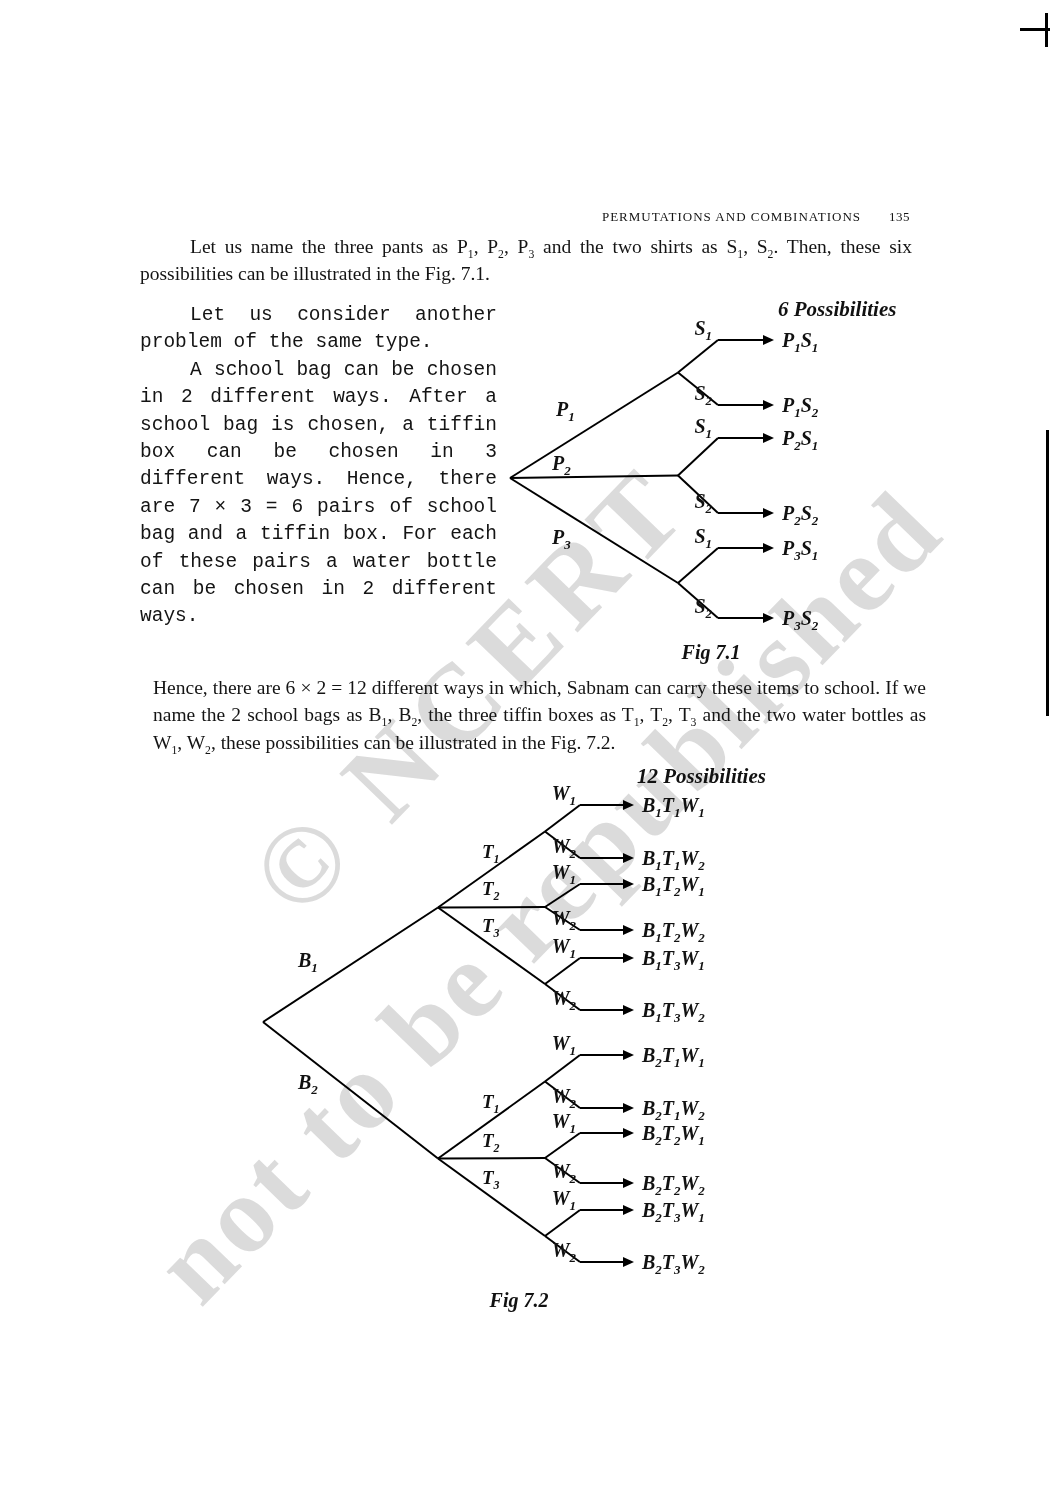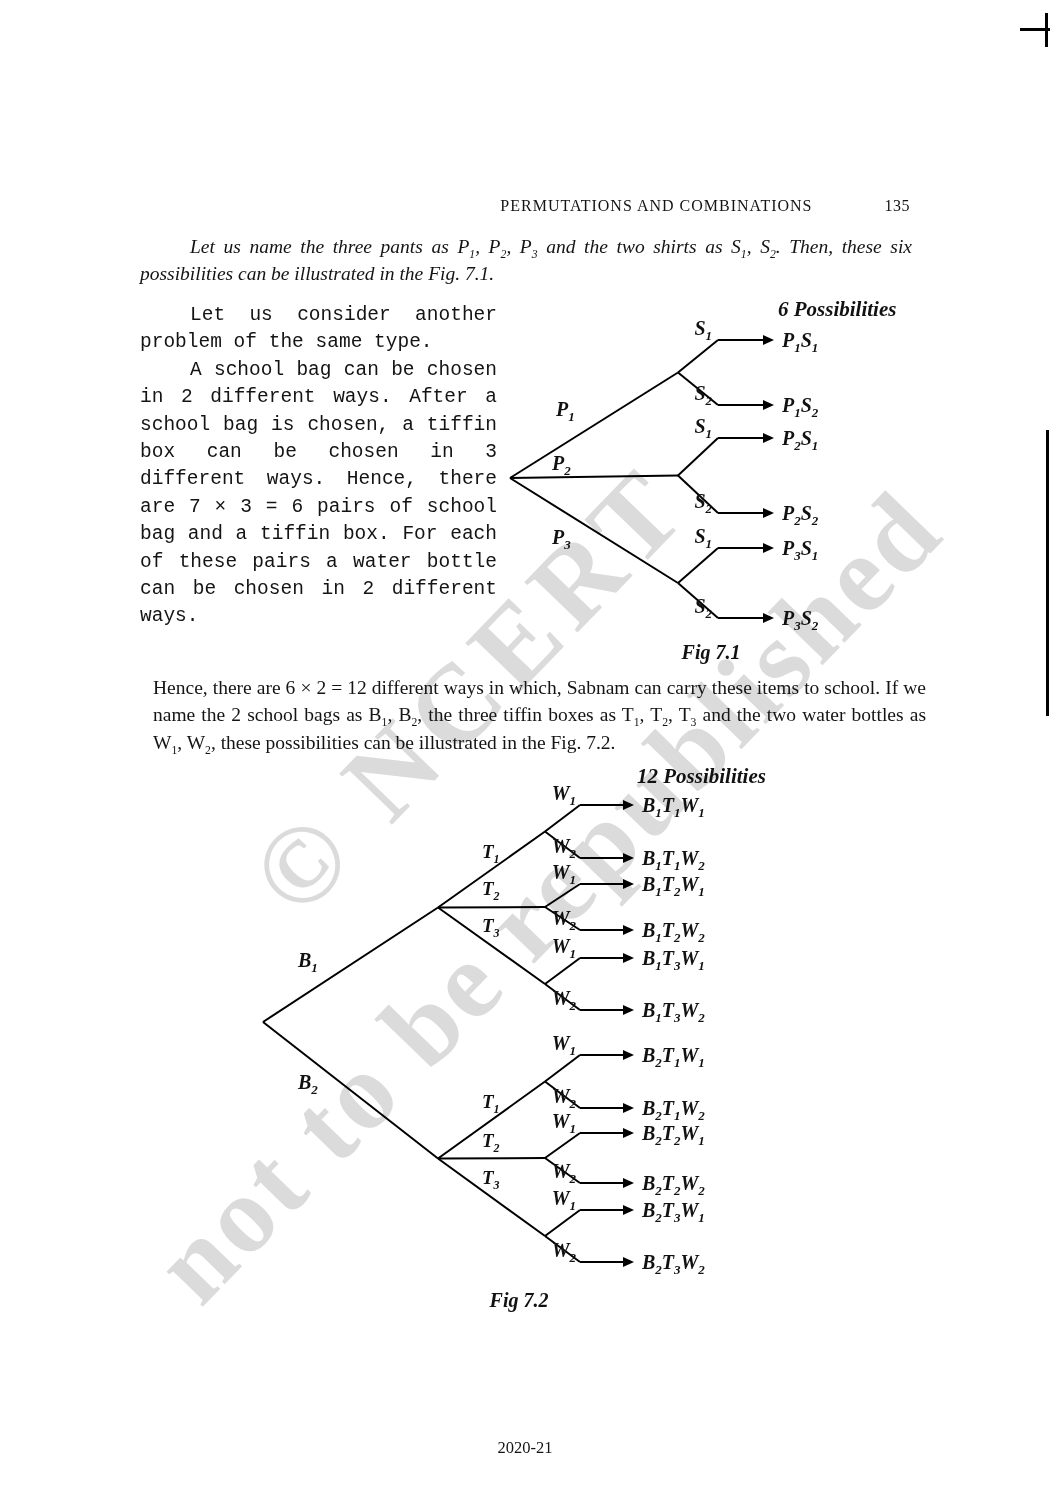--- a/index.html
+++ b/index.html
@@ -18,31 +18,31 @@
   .watermark {
     position:absolute; z-index:0; white-space:nowrap; pointer-events:none;
     font-family:"Liberation Serif", serif; font-weight:bold;
     color:rgba(90,90,90,0.22);
   }
   .wm1 { left:470px; top:690px; font-size:112px; letter-spacing:10px;
          transform:translate(-50%,-50%) rotate(-46deg); }
   .wm2 { left:548px; top:897px; font-size:110px; letter-spacing:4px;
          transform:translate(-50%,-50%) rotate(-46deg); }
   .header {
-    position:absolute; left:140px; top:174px; width:770px;
-    display:flex; justify-content:flex-end; align-items:baseline; gap:72px;
-    font-size:16px; letter-spacing:1px;
+    position:absolute; left:140px; top:186px; width:770px;
+    display:flex; justify-content:flex-end; align-items:baseline; gap:28px;
+    font-size:13px; letter-spacing:1px;
   }
   .header .page-number { letter-spacing:0.5px;margin-top:23px; }
   .para {
     font-size:19.5px; line-height:27.4px; text-align:justify; color:#141414;
   }
   .para sub { font-size:60%; line-height:0; }
   .indent { text-indent:50px; }
-  .intro    { position:absolute; left:140px; top:233px; width:772px;font-style:italic; }
+  .intro    { position:absolute; left:140px; top:233px; width:772px; }
   .left-col { position:absolute; left:140px; top:302px; width:357px;font-family:Liberation Mono, monospace; }
   .hence    { position:absolute; left:153px; top:674px; width:773px; }
   .fig { position:absolute;font-style:italic; }
   .fig71 { left:500px; top:298px; width:430px; height:377px; }
   .fig72 { left:180px; top:765px; width:640px; height:560px;text-align:right; }
   .footer {
     position:absolute; left:0; top:1438px; width:1050px;
     text-align:center; font-size:16.5px;
   }
 </style>
@@ -191,15 +191,14 @@
         <line x1="400" y1="497" x2="446" y2="497" stroke="#000" stroke-width="2"></line>
         <polygon points="454,497 443,492 443,502" fill="#000"></polygon>
         <text x="396" y="492" text-anchor="end" font-weight="bold" font-family="&quot;Liberation Serif&quot;, serif" font-size="20" fill="#111"><tspan>W</tspan><tspan dy="5" font-size="13">2</tspan></text>
         <text x="462" y="504" text-anchor="start" font-weight="bold" font-family="&quot;Liberation Serif&quot;, serif" font-size="20" fill="#111"><tspan>B</tspan><tspan dy="5" font-size="13">2</tspan><tspan dy="-5">T</tspan><tspan dy="5" font-size="13">3</tspan><tspan dy="-5">W</tspan><tspan dy="5" font-size="13">2</tspan></text>
         <line x1="83" y1="257" x2="258" y2="393.5" stroke="#000" stroke-width="2"></line>
         <text x="118" y="324" text-anchor="start" font-weight="bold" font-family="&quot;Liberation Serif&quot;, serif" font-size="20" fill="#111"><tspan>B</tspan><tspan dy="5" font-size="13">2</tspan></text>
         <text x="339" y="542" text-anchor="middle" font-weight="bold" font-family="&quot;Liberation Serif&quot;, serif" font-size="20" fill="#111"><tspan>Fig 7.2</tspan></text>
       </svg>
   </figure>
 
-  <div class="footer">2020-21</div>
 
 </div>
 
 </body></html>

